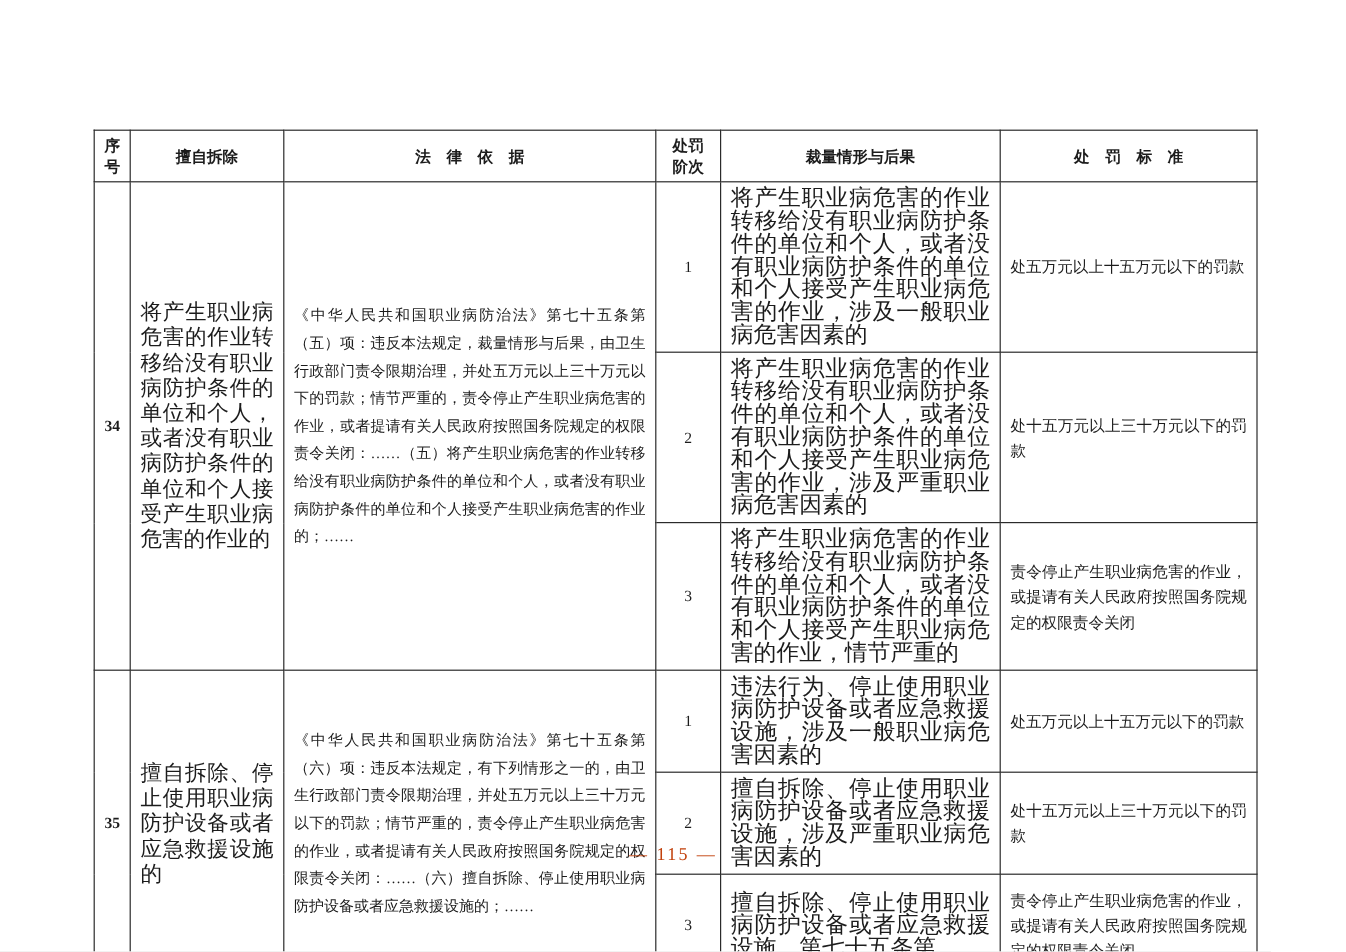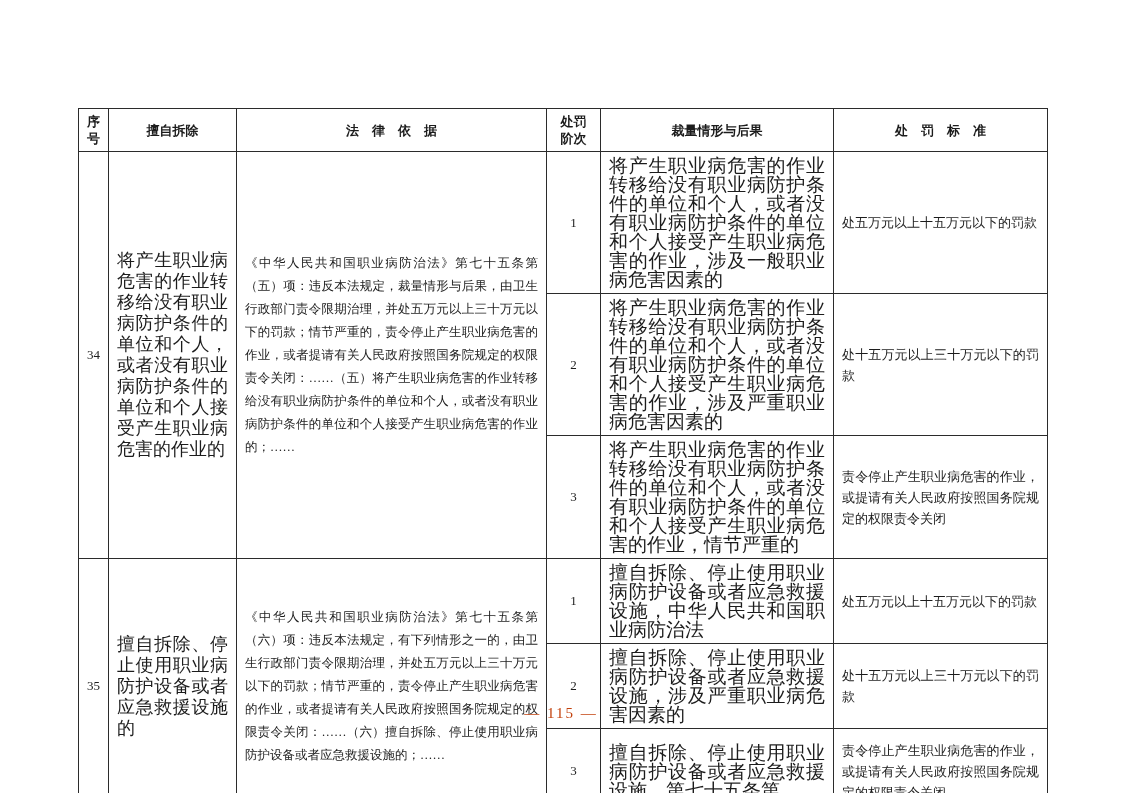--- a/index.html
+++ b/index.html
@@ -29,20 +29,21 @@
     font-weight:bold;
     font-size:13px;
     text-align:center;
     line-height:17px;
     white-space:pre-line;
   }
   td.seq{
     text-align:left;
     font-size:13px;
     padding:2px;
+    font-weight:bold;
   }
   td.violation{
     font-size:18px;
     line-height:21px;
     text-align:justify;
     padding:6px 9px;
   }
   td.legal{
     font-size:12.5px;
     line-height:23px;
@@ -118,21 +119,21 @@
       <td class="level">3</td>
       <td class="circ">将产生职业病危害的作业转移给没有职业病防护条件的单位和个人，或者没有职业病防护条件的单位和个人接受产生职业病危害的作业，情节严重的</td>
       <td class="std">责令停止产生职业病危害的作业，或提请有关人民政府按照国务院规定的权限责令关闭</td>
     </tr>
 
     <tr style="height:75px">
       <td class="seq" rowspan="3">35</td>
       <td class="violation" rowspan="3">擅自拆除、停止使用职业病防护设备或者应急救援设施的</td>
       <td class="legal" rowspan="3">《中华人民共和国职业病防治法》第七十五条第（六）项：违反本法规定，有下列情形之一的，由卫生行政部门责令限期治理，并处五万元以上三十万元以下的罚款；情节严重的，责令停止产生职业病危害的作业，或者提请有关人民政府按照国务院规定的权限责令关闭：……（六）擅自拆除、停止使用职业病防护设备或者应急救援设施的；……</td>
       <td class="level">1</td>
-      <td class="circ">擅自拆除、停止使用职业病防护设备或者应急救援设施，中华人民共和国职业病防治法</td>
+      <td class="circ">违法行为、停止使用职业病防护设备或者应急救援设施，涉及一般职业病危害因素的</td>
       <td class="std">处五万元以上十五万元以下的罚款</td>
     </tr>
     <tr style="height:70px">
       <td class="level">2</td>
       <td class="circ">擅自拆除、停止使用职业病防护设备或者应急救援设施，涉及严重职业病危害因素的</td>
       <td class="std">处十五万元以上三十万元以下的罚款</td>
     </tr>
     <tr style="height:85px">
       <td class="level">3</td>
       <td class="circ">擅自拆除、停止使用职业病防护设备或者应急救援设施，第七十五条第</td>

